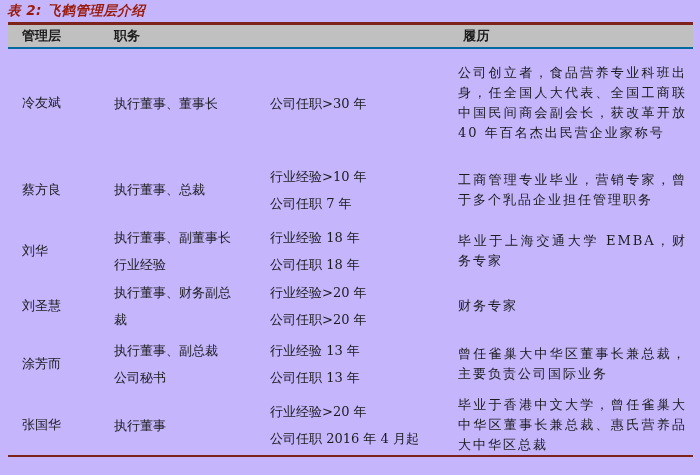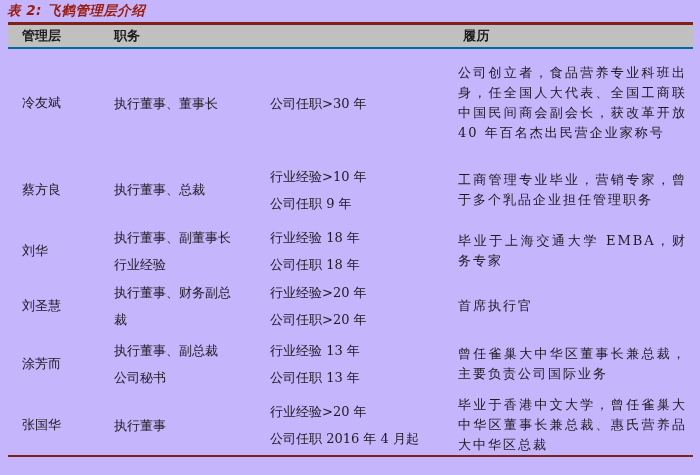--- a/index.html
+++ b/index.html
@@ -86,21 +86,21 @@
         <div class="c4">公司创立者，食品营养专业科班出身，任全国人大代表、全国工商联中国民间商会副会长，获改革开放 40 年百名杰出民营企业家称号</div>
       </div>
 
       <div class="row h2">
         <div class="c1">蔡方良</div>
         <div class="c2">
           <div class="pline">执行董事、总裁</div>
         </div>
         <div class="c3">
           <div class="pline">行业经验&gt;10 年</div>
-          <div class="pline">公司任职 9 年</div>
+          <div class="pline">公司任职 7 年</div>
         </div>
         <div class="c4">工商管理专业毕业，营销专家，曾于多个乳品企业担任管理职务</div>
       </div>
 
       <div class="row h3">
         <div class="c1">刘华</div>
         <div class="c2">
           <div class="pline">执行董事、副董事长</div>
           <div class="pline">行业经验</div>
         </div>
@@ -113,21 +113,21 @@
 
       <div class="row h4">
         <div class="c1">刘圣慧</div>
         <div class="c2">
           <div class="pline">执行董事、财务副总裁</div>
         </div>
         <div class="c3">
           <div class="pline">行业经验&gt;20 年</div>
           <div class="pline">公司任职&gt;20 年</div>
         </div>
-        <div class="c4">首席执行官</div>
+        <div class="c4">财务专家</div>
       </div>
 
       <div class="row h5">
         <div class="c1">涂芳而</div>
         <div class="c2">
           <div class="pline">执行董事、副总裁</div>
           <div class="pline">公司秘书</div>
         </div>
         <div class="c3">
           <div class="pline">行业经验 13 年</div>

